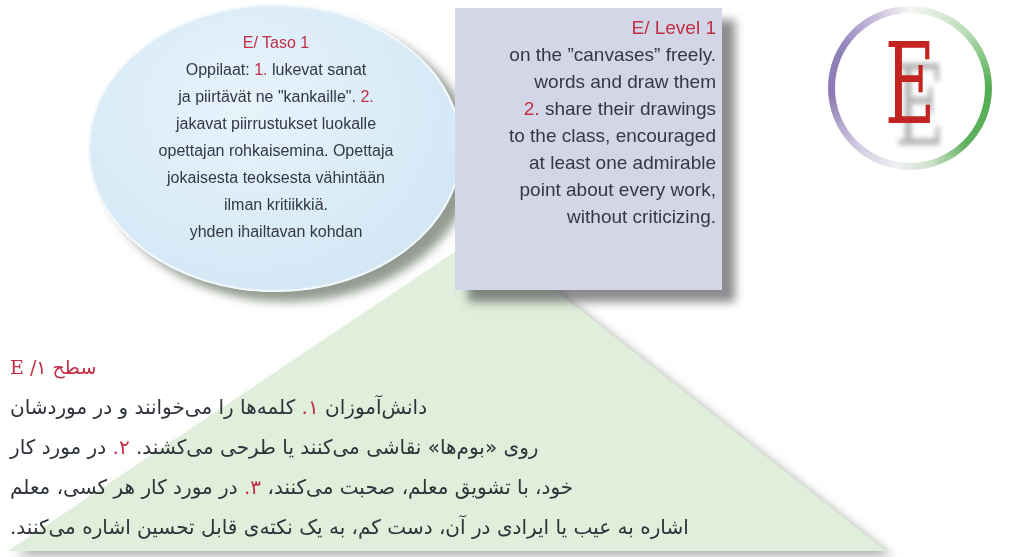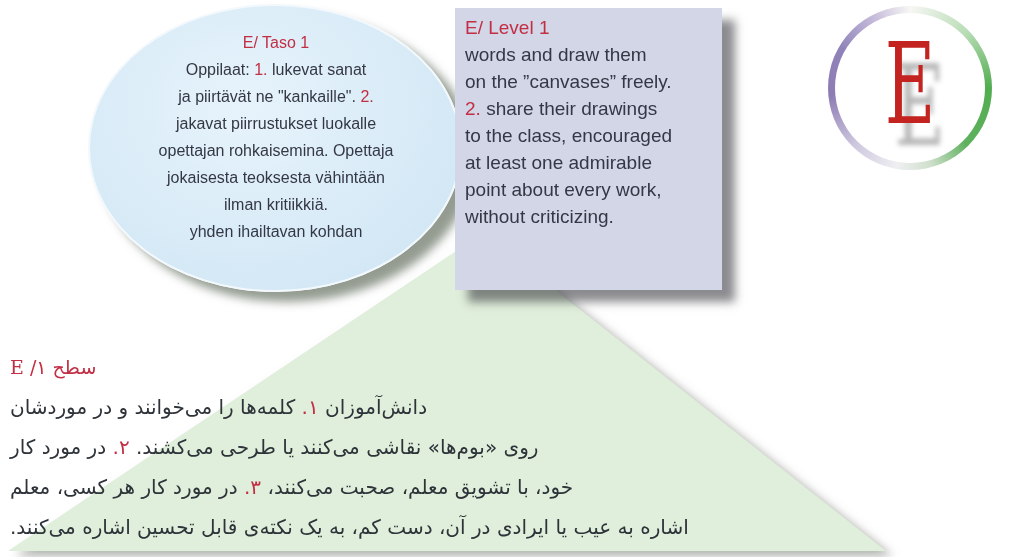--- a/index.html
+++ b/index.html
@@ -32,21 +32,21 @@
     color: var(--dark);
   }
   .ellipse-text .heading { color:var(--red); }
 
   
   .card {
     position:absolute; left:455px; top:8px; width:267px; height:282px;
     background: var(--card-fill); z-index:4;
     box-shadow: 13px 12px 9px rgba(45,45,52,.55);
     box-sizing:border-box; padding:6px 6px 0 10px;
-    font-size:19px; line-height:27px; color:var(--dark);
+    font-size:19px; line-height:27px; color:var(--dark);text-align:right;
   }
   .card .heading { color:var(--red); }
 
   
   .persian {
     position:absolute; left:10px; top:347px; width:950px; z-index:2;
     direction:rtl; text-align:left;
     font-family:"DejaVu Sans", sans-serif;
     font-size:20px; line-height:40px; color:#2e333a;
   }
@@ -111,22 +111,22 @@
       <div><span>opettajan rohkaisemina. Opettaja</span></div>
       <div><span>jokaisesta teoksesta vähintään</span></div>
       <div><span>ilman kritiikkiä.</span></div>
       <div><span>yhden ihailtavan kohdan</span></div>
     </div>
 </div>
 
 <div class="card">
   <div class="heading">E/ Level 1</div>
   <div>
+      <div><span>on the ”canvases” freely.</span></div>
       <div><span>words and draw them</span></div>
-      <div><span>on the ”canvases” freely.</span></div>
       <div><span class="red">2.</span><span> share their drawings</span></div>
       <div><span>to the class, encouraged</span></div>
       <div><span>at least one admirable</span></div>
       <div><span>point about every work,</span></div>
       <div><span>without criticizing.</span></div>
     </div>
 </div>
 
 <div class="ring">
   <div class="ring-inner"></div>

